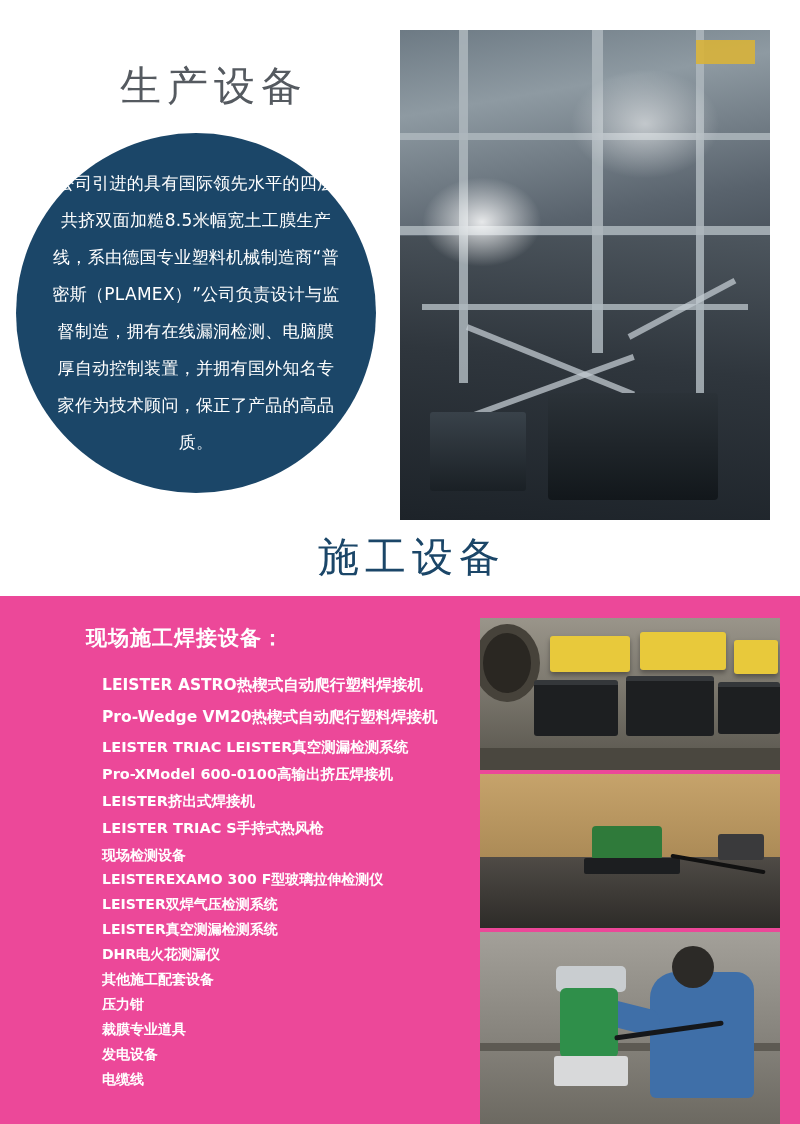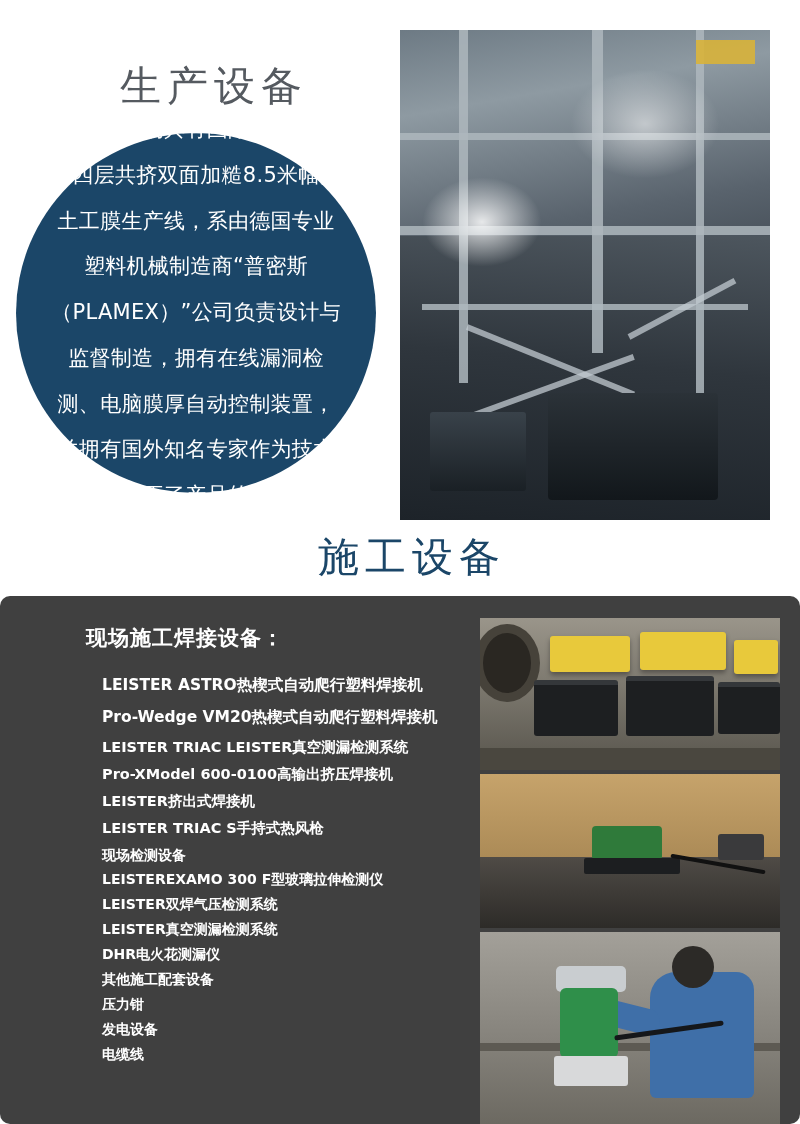--- a/index.html
+++ b/index.html
@@ -59,21 +59,21 @@
     border-radius: 50%;
     background: #1b4668;
     color: #ffffff;
     display: flex;
     align-items: center;
     justify-content: center;
     padding: 30px 34px;
   }
   .circle-blurb p {
     margin: 0;
-    font-size: 21px;
+    font-size: 17px;
     line-height: 2.18;
     text-align: center;
     font-family: "DejaVu Sans", sans-serif;
     letter-spacing: 0.3px;
   }
 
   
   .photo-factory {
     position: absolute;
     left: 400px; top: 30px;
@@ -140,22 +140,21 @@
     font-family: "DejaVu Sans", sans-serif;
     white-space: nowrap;
   }
 
   
   .bottom-section {
     position: absolute;
     left: 0; top: 596px;
     width: 800px;
     height: 528px;
-    background: #404040;
-    border-radius: 10px;
+    background: #ec4899;
   }
 
   .list-wrap {
     position: absolute;
     left: 0; top: 0;
     width: 478px;
     height: 528px;
     padding: 28px 20px 10px 86px;
     color: #ffffff;
   }
@@ -335,20 +334,21 @@
           <li class="lvl-b">Pro-XModel 600-0100高输出挤压焊接机</li>
           <li class="lvl-b">LEISTER挤出式焊接机</li>
           <li class="lvl-b">LEISTER TRIAC S手持式热风枪</li>
           <li class="lvl-c">现场检测设备</li>
           <li class="lvl-c">LEISTEREXAMO 300 F型玻璃拉伸检测仪</li>
           <li class="lvl-c">LEISTER双焊气压检测系统</li>
           <li class="lvl-c">LEISTER真空测漏检测系统</li>
           <li class="lvl-c">DHR电火花测漏仪</li>
           <li class="lvl-c">其他施工配套设备</li>
           <li class="lvl-c">压力钳</li>
+          <li class="lvl-c">裁膜专业道具</li>
           <li class="lvl-c">发电设备</li>
           <li class="lvl-c">电缆线</li>
         </ul>
     </div>
 
     <div class="photo-col">
 
       <div class="photo p1">
         <div class="ground"></div>
         <div class="tire"></div>

